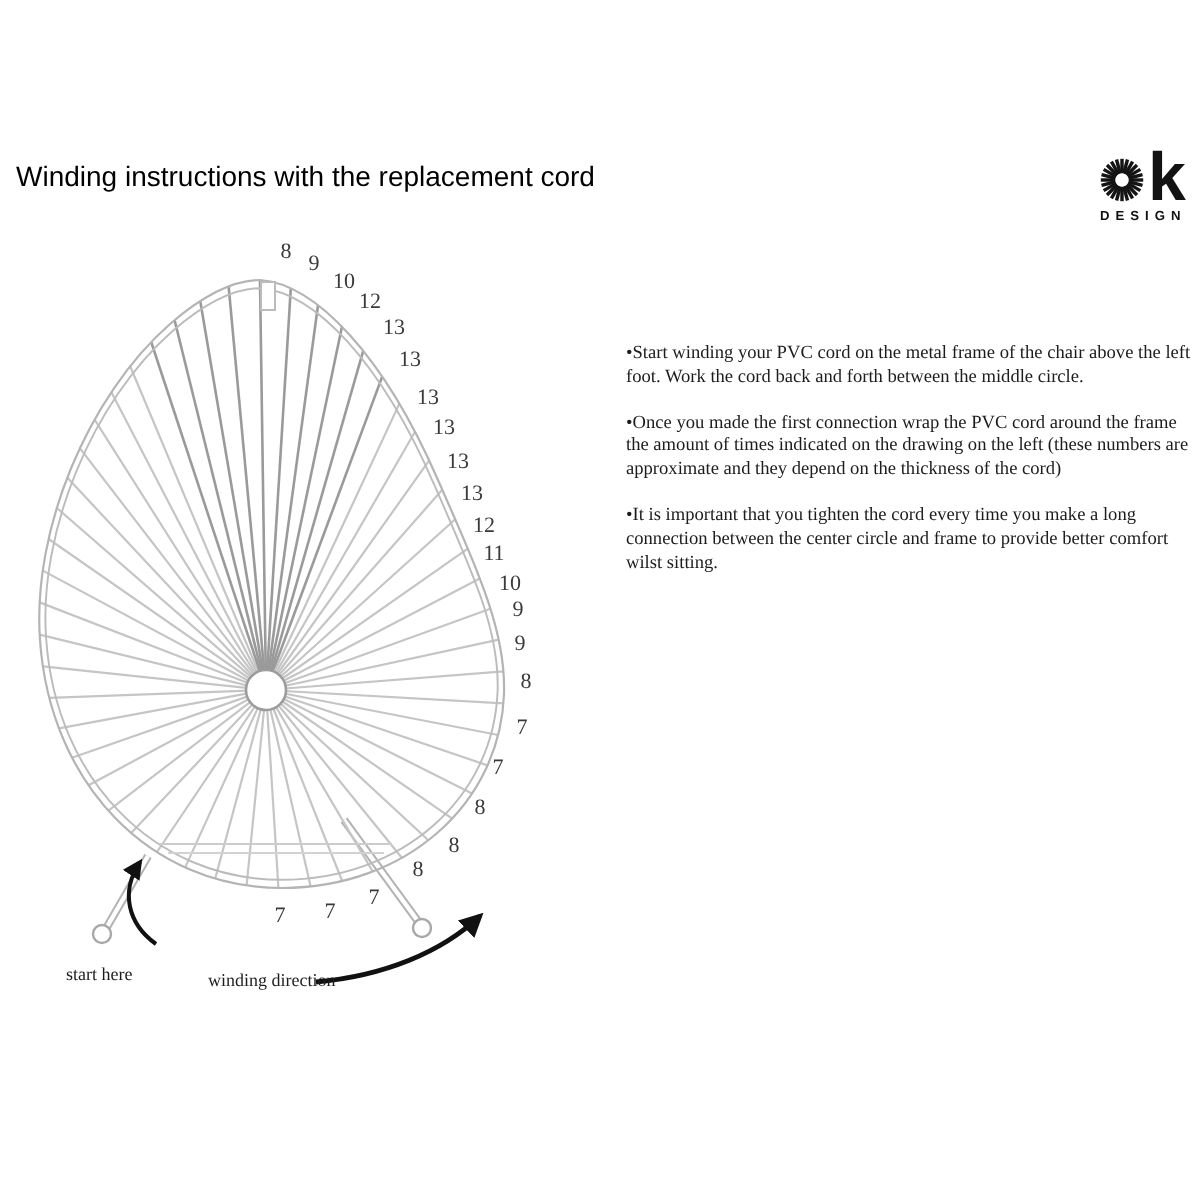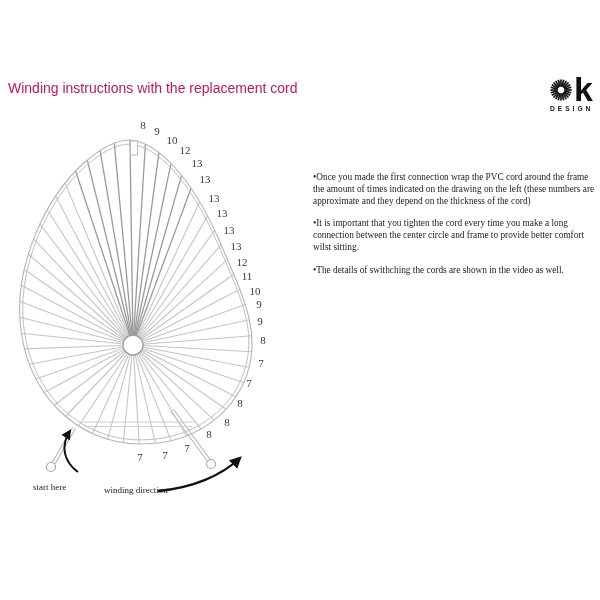--- a/index.html
+++ b/index.html
@@ -37,21 +37,21 @@
   }
   .bullet::before { content:"\2022 "; }
   
   .diagram { position:absolute; left:0px; top:110px; width:300px; height:390px; }
   .wnum { font-family:"Liberation Serif", serif; font-size:11px; fill:#3a3a3a; }
   .diag-label { font-family:"Liberation Serif", serif; font-size:9px; fill:#1c1c1c; }
 </style>
 </head>
 <body>
 
-<div class="page-title" style="color: #be185d;">Winding instructions with the replacement cord</div>
+<div class="page-title" style="color: #000000;">Winding instructions with the replacement cord</div>
 
 <div class="logo">
   <div class="logo-row">
     <svg id="sunburst-svg" width="26" height="26" viewBox="0 0 26 26">
         <line x1="16.40" y1="13.00" x2="23.60" y2="13.00" stroke="#141414" stroke-width="1.7"></line>
         <line x1="16.28" y1="13.88" x2="23.24" y2="15.74" stroke="#141414" stroke-width="1.7"></line>
         <line x1="15.94" y1="14.70" x2="22.18" y2="18.30" stroke="#141414" stroke-width="1.7"></line>
         <line x1="15.40" y1="15.40" x2="20.50" y2="20.50" stroke="#141414" stroke-width="1.7"></line>
         <line x1="14.70" y1="15.94" x2="18.30" y2="22.18" stroke="#141414" stroke-width="1.7"></line>
         <line x1="13.88" y1="16.28" x2="15.74" y2="23.24" stroke="#141414" stroke-width="1.7"></line>
@@ -190,16 +190,16 @@
         <text x="227" y="316" text-anchor="middle" class="wnum">8</text>
         <text x="209" y="328" text-anchor="middle" class="wnum">8</text>
         <text x="187" y="342" text-anchor="middle" class="wnum">7</text>
         <text x="165" y="349" text-anchor="middle" class="wnum">7</text>
         <text x="140" y="351" text-anchor="middle" class="wnum">7</text>
       </g>
   </svg>
 </div>
 
 <div class="text-col">
+  <p class="bullet">Start winding your PVC cord on the metal frame of the chair above the left foot. Work the cord back and forth between the middle circle.</p>
   <p class="bullet">Once you made the first connection wrap the PVC cord around the frame the amount of times indicated on the drawing on the left (these numbers are approximate and they depend on the thickness of the cord)</p>
   <p class="bullet">It is important that you tighten the cord every time you make a long connection between the center circle and frame to provide better comfort wilst sitting.</p>
-  <p class="bullet">The details of swithching the cords are shown in the video as well.</p>
 </div>
 
 </body></html>

